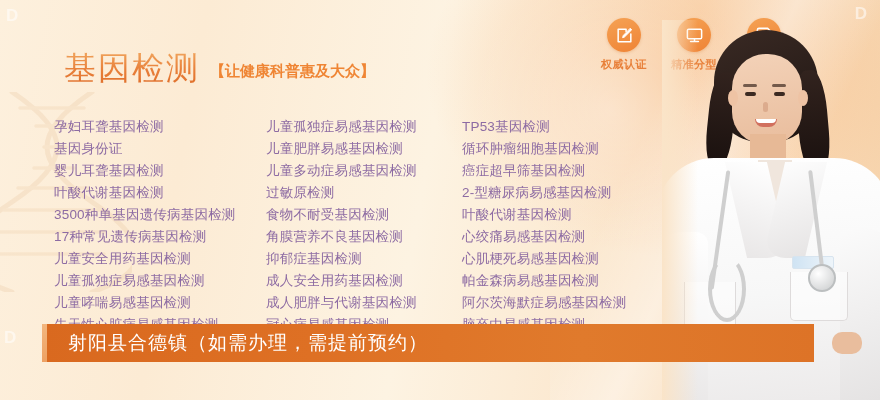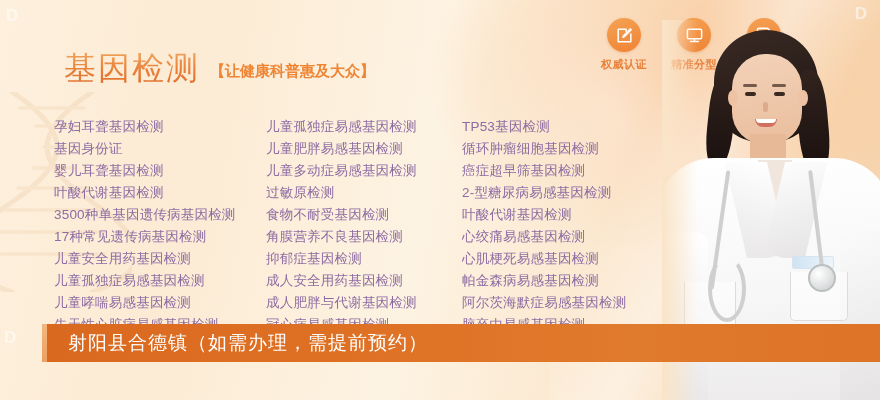--- a/index.html
+++ b/index.html
@@ -71,21 +71,21 @@
   .col{display:flex;flex-direction:column;}
   .col.c1{width:212px;}
   .col.c2{width:196px;}
   .col.c3{width:250px;}
   .item{
     font-size:13.5px;line-height:22px;color:#8d6ba3;white-space:nowrap;letter-spacing:.2px;
   }
 
   
   .banner{
-    position:absolute;left:42px;bottom:38px;width:839px;height:38px;
+    position:absolute;left:42px;bottom:38px;width:772px;height:38px;
     background:linear-gradient(90deg,#d9691f 0%,#de7024 35%,#e07a2c 70%,#dd7327 100%);
     display:flex;align-items:center;
   }
   .banner-accent{
     position:absolute;left:0;top:0;width:5px;height:100%;
     background:linear-gradient(180deg,#f3b67e,#eda163);
   }
   .banner-text{
     margin-left:26px;color:#ffffff;font-size:19px;letter-spacing:1px;white-space:nowrap;
   }

